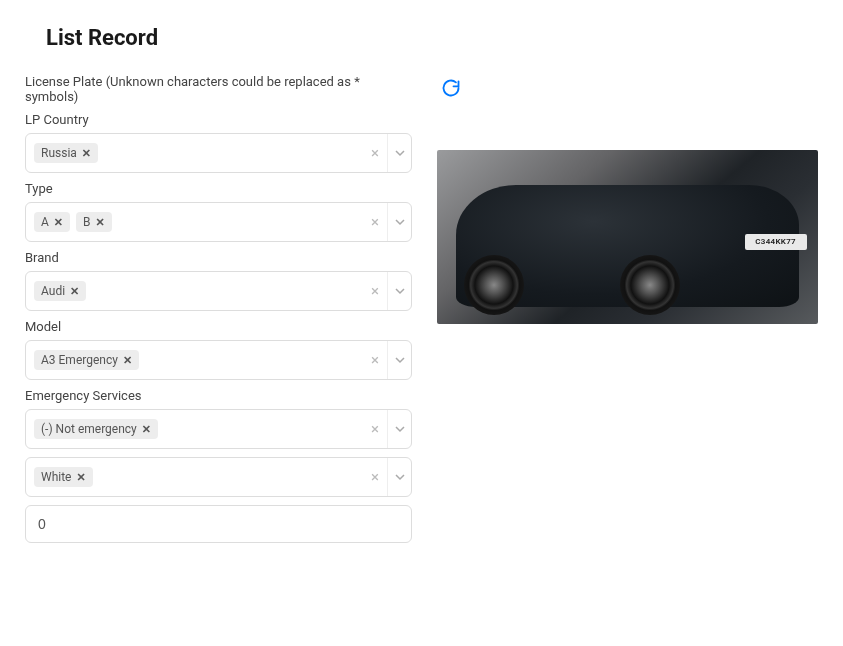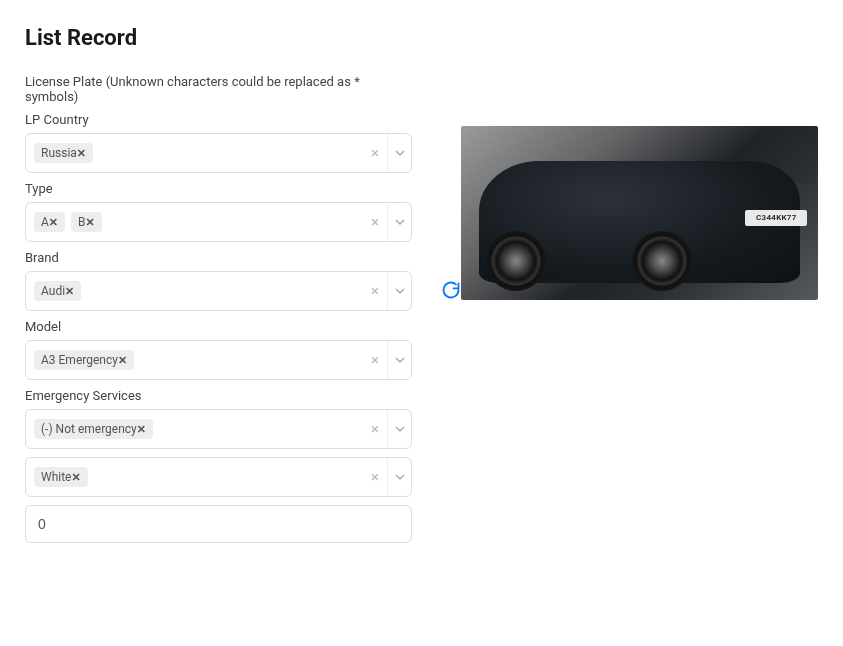--- a/index.html
+++ b/index.html
@@ -12,33 +12,34 @@
       color: #333;
       background: #fff;
       padding: 25px;
       width: 843px;
     }
     .page-title {
       font-size: 22px;
       font-weight: 700;
       color: #1a1a1a;
       margin-bottom: 24px;
+      margin-left: 21px;
     }
     .layout {
       display: flex;
       gap: 25px;
       align-items: flex-start;
     }
     .form-col {
       flex: 0 0 387px;
     }
     .side-col {
       flex: 1;
       display: flex;
-      align-items: flex-end;
+      flex-direction: column;
     }
     .field-block {
       margin-bottom: 8px;
     }
     .field-label {
       font-size: 13px;
       color: #444;
       margin-bottom: 6px;
       display: block;
     }
@@ -69,20 +70,21 @@
       align-items: center;
     }
     .chip {
       background: #ededed;
       border-radius: 4px;
       padding: 3px 7px;
       font-size: 12px;
       color: #555;
       display: inline-flex;
       align-items: center;
+      gap: 5px;
     }
     .chip-x {
       font-size: 11px;
       color: #555;
       cursor: pointer;
       font-weight: bold;
     }
     .ms-clear {
       width: 24px;
       display: flex;

